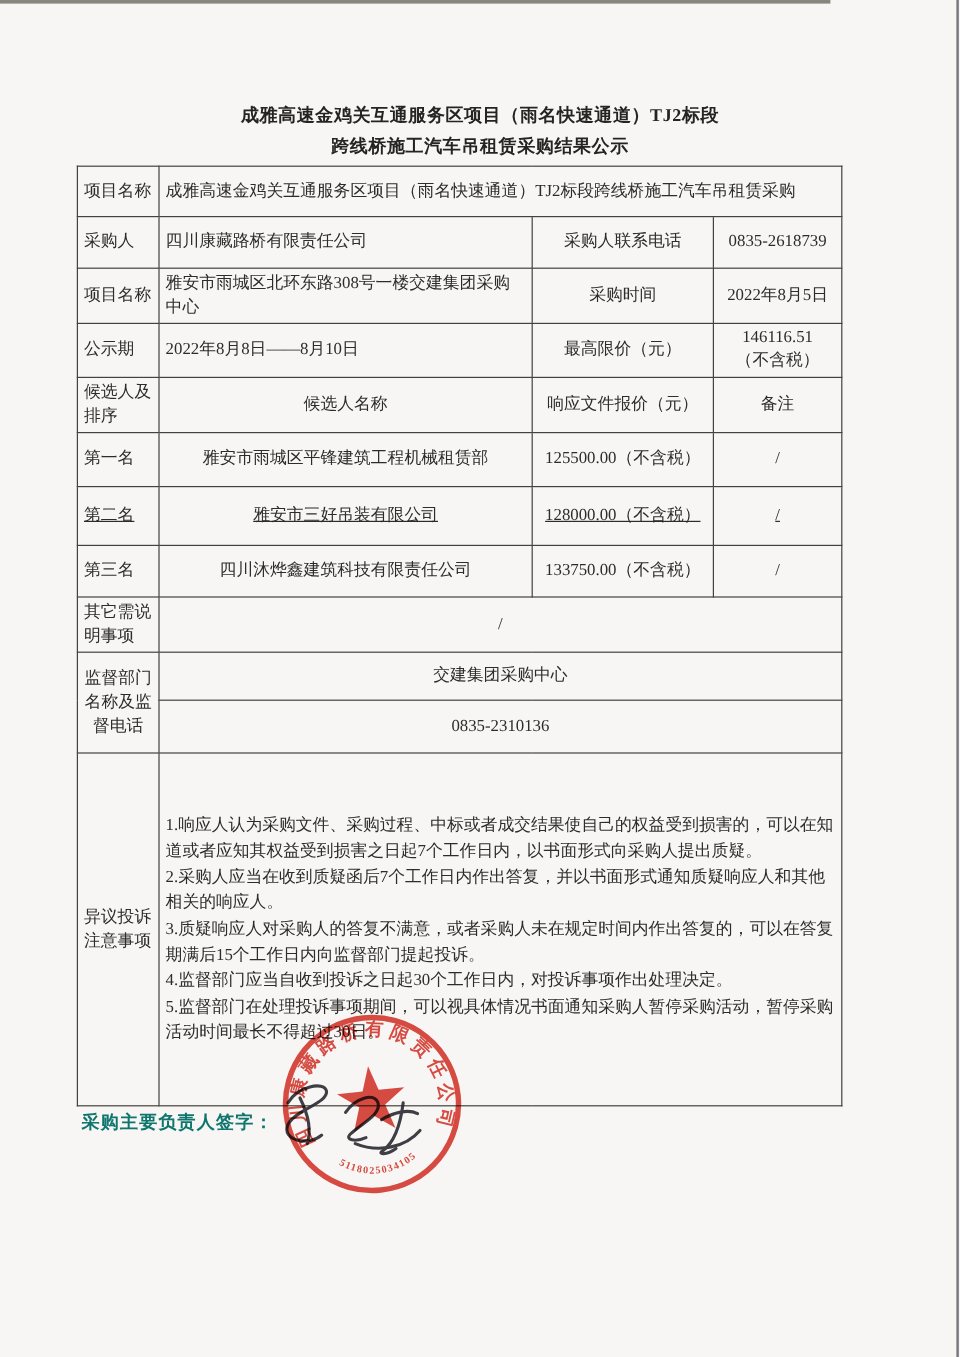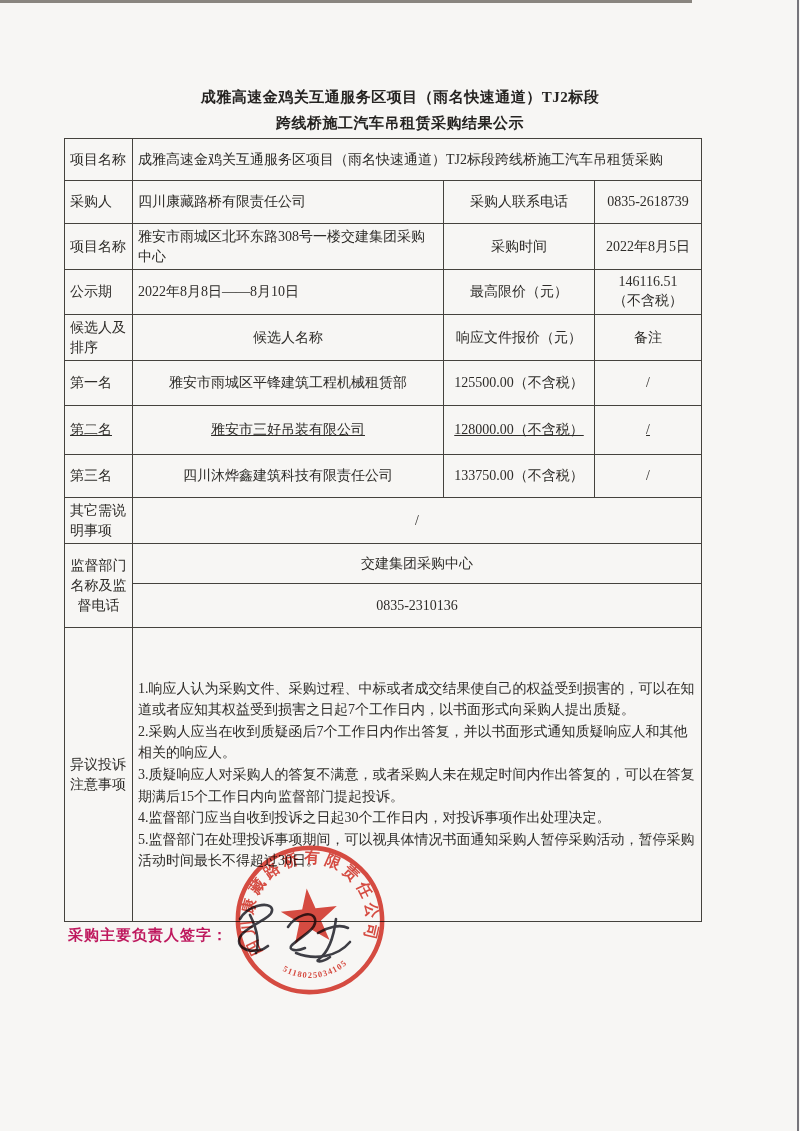--- a/index.html
+++ b/index.html
@@ -66,21 +66,21 @@
     padding: 10px 10px 12px 9px;
   }
   .law-item {
     text-align: left;
     line-height: 21.6px;
     font-size: 14px;
   }
   .sign-row {
     position: absolute; left: 68px; top: 926px;
     font-size: 15px; font-weight: 600; letter-spacing: 1px;
-    color: #be185d;
+    color: #0f766e;
   }
   .stamp {
     position: absolute; left: 231px; top: 841px;
     width: 158px; height: 158px;
     transform: rotate(-6deg);
     opacity: .88;
     mix-blend-mode: multiply;
     pointer-events: none;
   }
   .stamp text {

